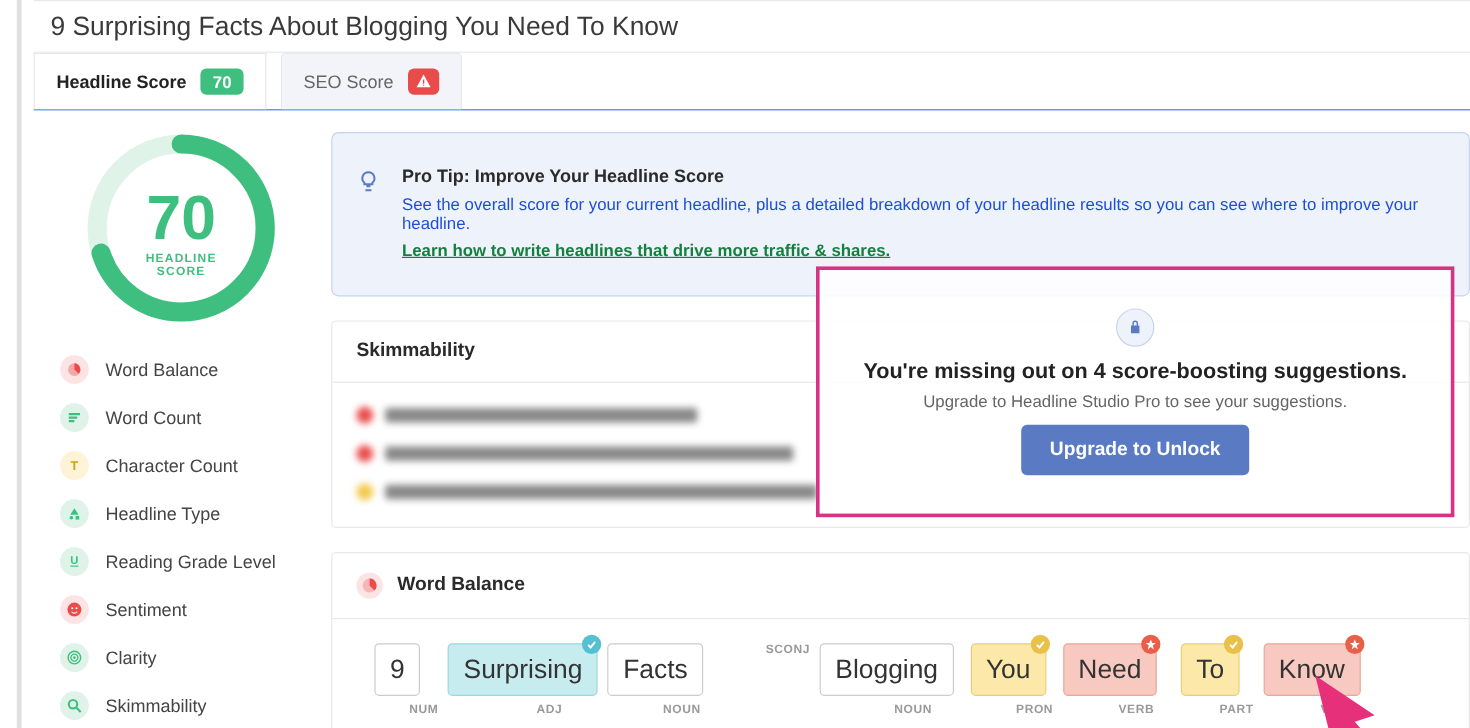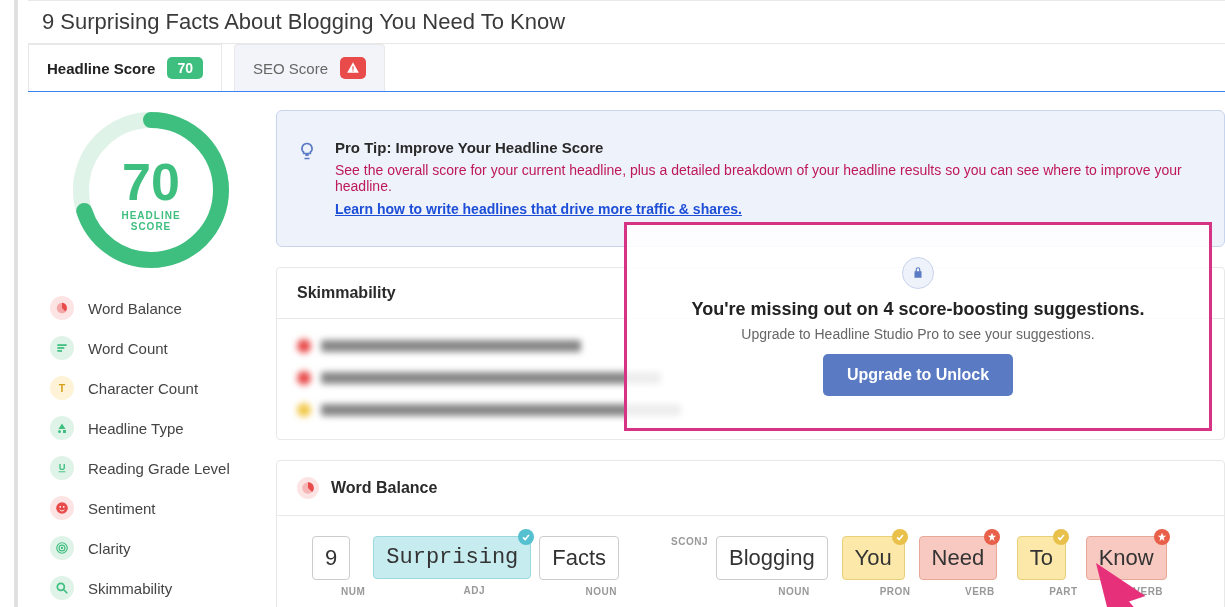--- a/index.html
+++ b/index.html
@@ -21,42 +21,42 @@
 .nav-list { display: flex; flex-direction: column; gap: 4px; }
 .nav-item { display: flex; align-items: center; gap: 14px; padding: 6px 4px; cursor: pointer; font-size: 15px; color: #444; }
 .nav-icon { width: 24px; height: 24px; border-radius: 50%; display: flex; align-items: center; justify-content: center; font-size: 13px; font-weight: 700; }
 .ni-red { background: #fde4e4; color: #e94b4b; }
 .ni-green { background: #dff3e8; color: #3fbf7f; }
 .ni-yellow { background: #fef3d6; color: #d4a017; }
 .main { flex: 1; display: flex; flex-direction: column; gap: 20px; min-width: 0; }
 .tip-box { display: flex; gap: 18px; background: #eef2fa; border: 1px solid #c8d4ec; border-radius: 6px; padding: 28px 20px; }
 .bulb { color: #5a7bc4; font-size: 18px; margin-top: 2px; }
 .tip-title { font-weight: 700; color: #2a2a2a; font-size: 15px; margin-bottom: 6px; }
-.tip-text { font-size: 14px; color: #be185d; margin-bottom: 6px; }
-.tip-link { font-size: 14px; font-weight: 700; color: #1d4ed8; }
+.tip-text { font-size: 14px; color: #1d4ed8; margin-bottom: 6px; }
+.tip-link { font-size: 14px; font-weight: 700; color: #15803d; }
 .card { border: 1px solid #e8e8e8; border-radius: 4px; }
 .card-header { padding: 16px 20px; font-weight: 700; color: #2a2a2a; font-size: 16px; border-bottom: 1px solid #e8e8e8; display: flex; align-items: center; gap: 12px; }
 .sugg-body { position: relative; padding: 20px; min-height: 120px; }
 .blur-lines { display: flex; flex-direction: column; gap: 18px; }
 .blur-line { display: flex; align-items: center; gap: 10px; filter: blur(3px); }
 .dot-r { width: 14px; height: 14px; border-radius: 50%; background: #e94b4b; flex-shrink: 0; }
 .dot-y { width: 14px; height: 14px; border-radius: 50%; background: #f2c94c; flex-shrink: 0; }
 .grey-bar { height: 12px; background: #888; border-radius: 2px; }
-.overlay-box { position: absolute; top: -46px; right: 12px; bottom: 8px; width: 588px; border: 3px solid #d63384; display: flex; flex-direction: column; align-items: center; justify-content: center; gap: 6px; background: rgba(255,255,255,0.85); }
+.overlay-box { position: absolute; top: -46px; right: 12px; bottom: 8px; width: 532px; border: 3px solid #d63384; display: flex; flex-direction: column; align-items: center; justify-content: center; gap: 6px; background: rgba(255,255,255,0.85); }
 .lock-circle { width: 32px; height: 32px; border-radius: 50%; background: #eef2fa; border: 1px solid #c8d4ec; display: flex; align-items: center; justify-content: center; color: #5a7bc4; margin-bottom: 4px; }
 .overlay-head { font-weight: 700; font-size: 18px; color: #222; }
 .overlay-sub { font-size: 14px; color: #666; text-align: center; }
 .upgrade-btn { background: #5a7bc4; color: #fff; font-weight: 700; padding: 12px 24px; border: none; border-radius: 5px; font-size: 16px; cursor: pointer; margin-top: 6px; }
 .wb-body { padding: 20px; }
 .wb-header-icon { width: 22px; height: 22px; border-radius: 50%; background: #fde4e4; display: flex; align-items: center; justify-content: center; }
 .words-row { display: flex; align-items: flex-start; gap: 8px; flex-wrap: wrap; }
 .word-col { display: flex; flex-direction: column; align-items: center; gap: 6px; position: relative; }
 .word-box { padding: 8px 12px; border: 1px solid #ccc; border-radius: 4px; font-size: 22px; color: #333; position: relative; }
 .wb-white { background: #fff; }
-.wb-blue { background: #c7ecf0; border-color: #9bd8de; font-family: Liberation Mono, monospace; }
+.wb-blue { background: #c7ecf0; border-color: #9bd8de; }
 .wb-yellow { background: #fce8a8; border-color: #e8d07a; }
 .wb-red { background: #f8c9c0; border-color: #e8a898; }
 .pos-label { font-size: 10px; font-weight: 700; color: #999; letter-spacing: 0.5px; padding-left: 44px; }
 .wbadge { position: absolute; top: -8px; right: -4px; width: 16px; height: 16px; border-radius: 50%; display: flex; align-items: center; justify-content: center; }
 .wbadge-check-b { background: #54c0d0; }
 .wbadge-check-y { background: #e8c04a; }
 .wbadge-star { background: #e8604a; }
 .arrow-annot { position: absolute; right: 30px; top: 460px; pointer-events: none; }
 </style>
 </head>

